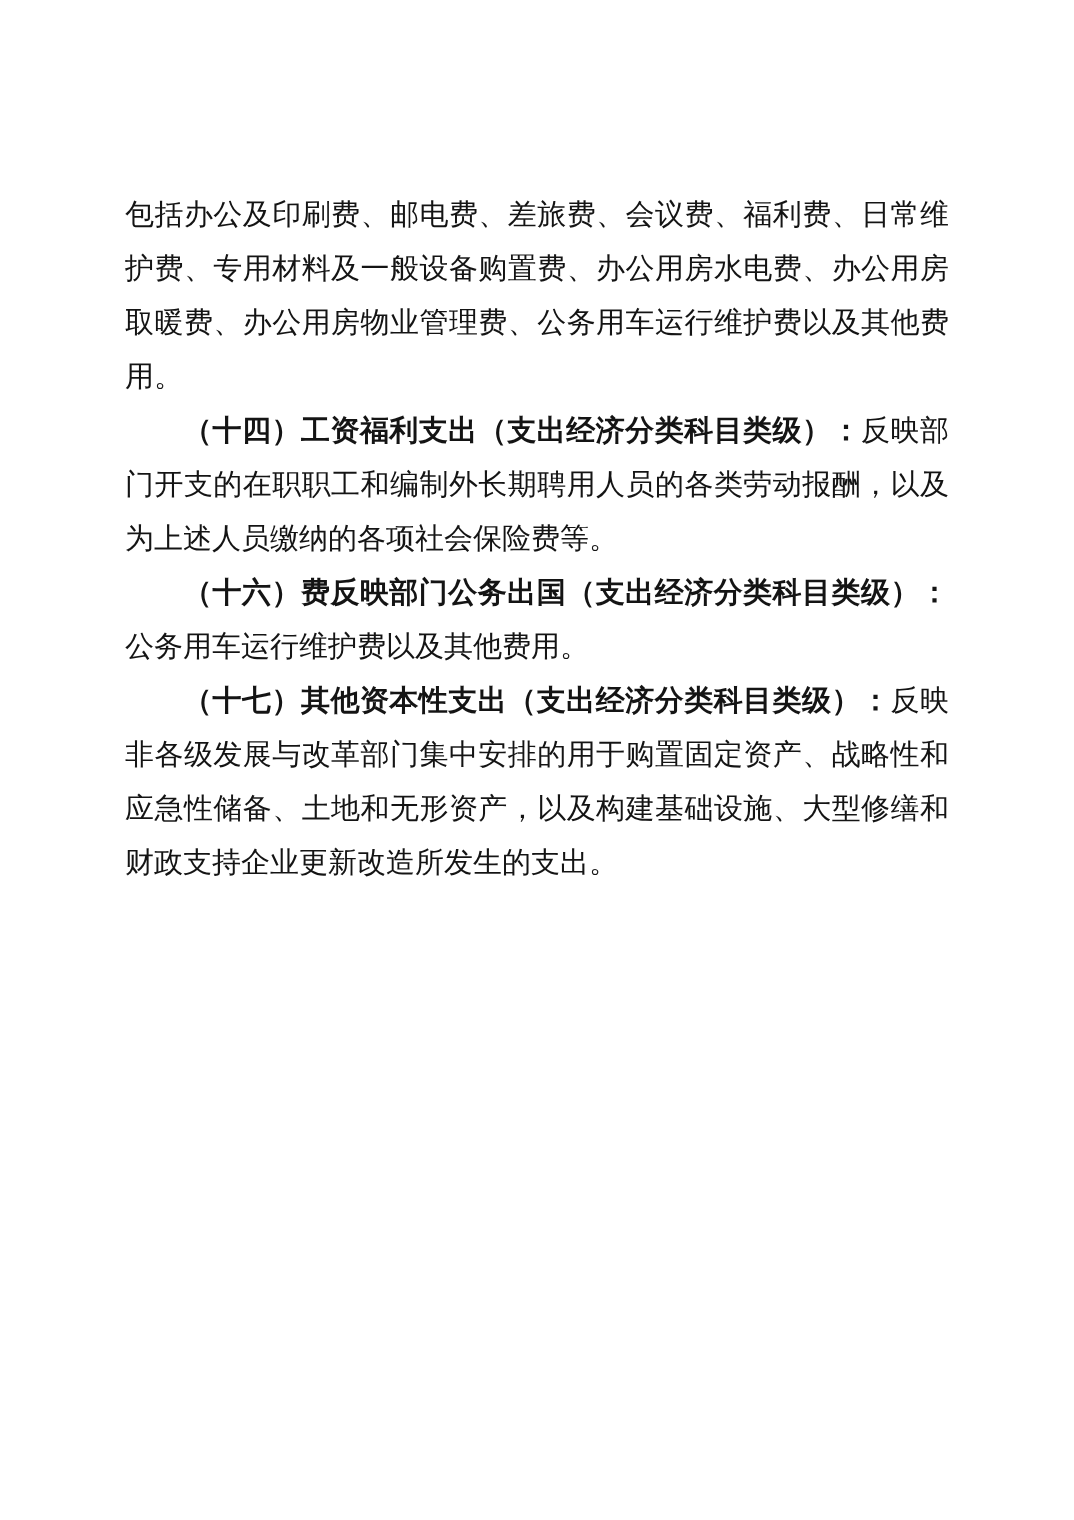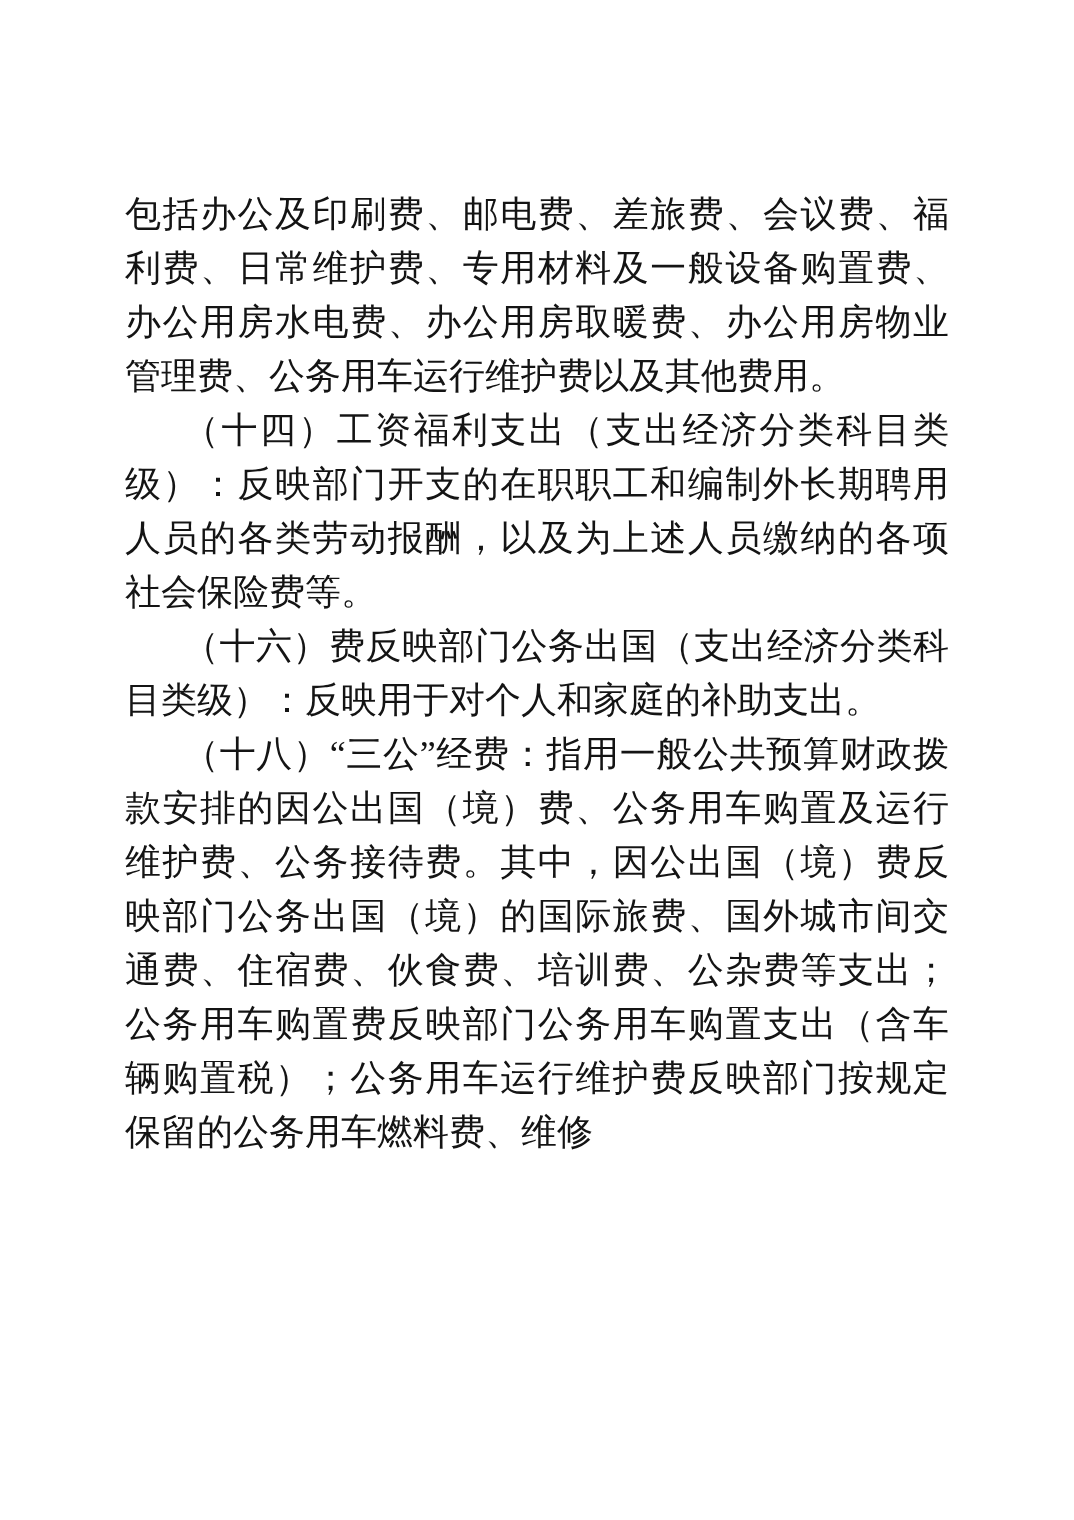--- a/index.html
+++ b/index.html
@@ -16,37 +16,37 @@
   }
   .page {
     position: absolute;
     left: 125px;
     top: 187px;
     width: 824px;
     color: #141414;
   }
   p.para {
     margin: 0;
-    font-size: 36px;
+    font-size: 29px;
     line-height: 54px;
     text-align: justify;
   }
   p.para.indented {
     text-indent: 58px;
   }
   .para-heading {
-    font-weight: normal;
+    font-weight: bold;
   }
 </style>
 </head>
 <body>
 
 <main class="page">
   <p class="para"><span class="para-heading"></span><span>包括办公及印刷费、邮电费、差旅费、会议费、福利费、日常维护费、专用材料及一般设备购置费、办公用房水电费、办公用房取暖费、办公用房物业管理费、公务用车运行维护费以及其他费用。</span></p>
 
   <p class="para indented"><span class="para-heading">（十四）工资福利支出（支出经济分类科目类级）：</span><span>反映部门开支的在职职工和编制外长期聘用人员的各类劳动报酬，以及为上述人员缴纳的各项社会保险费等。</span></p>
 
 
-  <p class="para indented"><span class="para-heading">（十六）费反映部门公务出国（支出经济分类科目类级）：</span><span>反映用于对个人和家庭的补助支出。</span></p>
+  <p class="para indented"><span class="para-heading">（十六）费反映部门公务出国（支出经济分类科目类级）：</span><span>公务用车运行维护费以及其他费用。</span></p>
 
+  <p class="para indented"><span class="para-heading">（十七）其他资本性支出（支出经济分类科目类级）：</span><span>反映非各级发展与改革部门集中安排的用于购置固定资产、战略性和应急性储备、土地和无形资产，以及构建基础设施、大型修缮和财政支持企业更新改造所发生的支出。</span></p>
 
-  <p class="para indented"><span class="para-heading">（十八）“三公”经费：</span><span>指用一般公共预算财政拨款安排的因公出国（境）费、公务用车购置及运行维护费、公务接待费。其中，因公出国（境）费反映部门公务出国（境）的国际旅费、国外城市间交通费、住宿费、伙食费、培训费、公杂费等支出；公务用车购置费反映部门公务用车购置支出（含车辆购置税）；公务用车运行维护费反映部门按规定保留的公务用车燃料费、维修</span></p>
 </main>
 
 </body></html>

